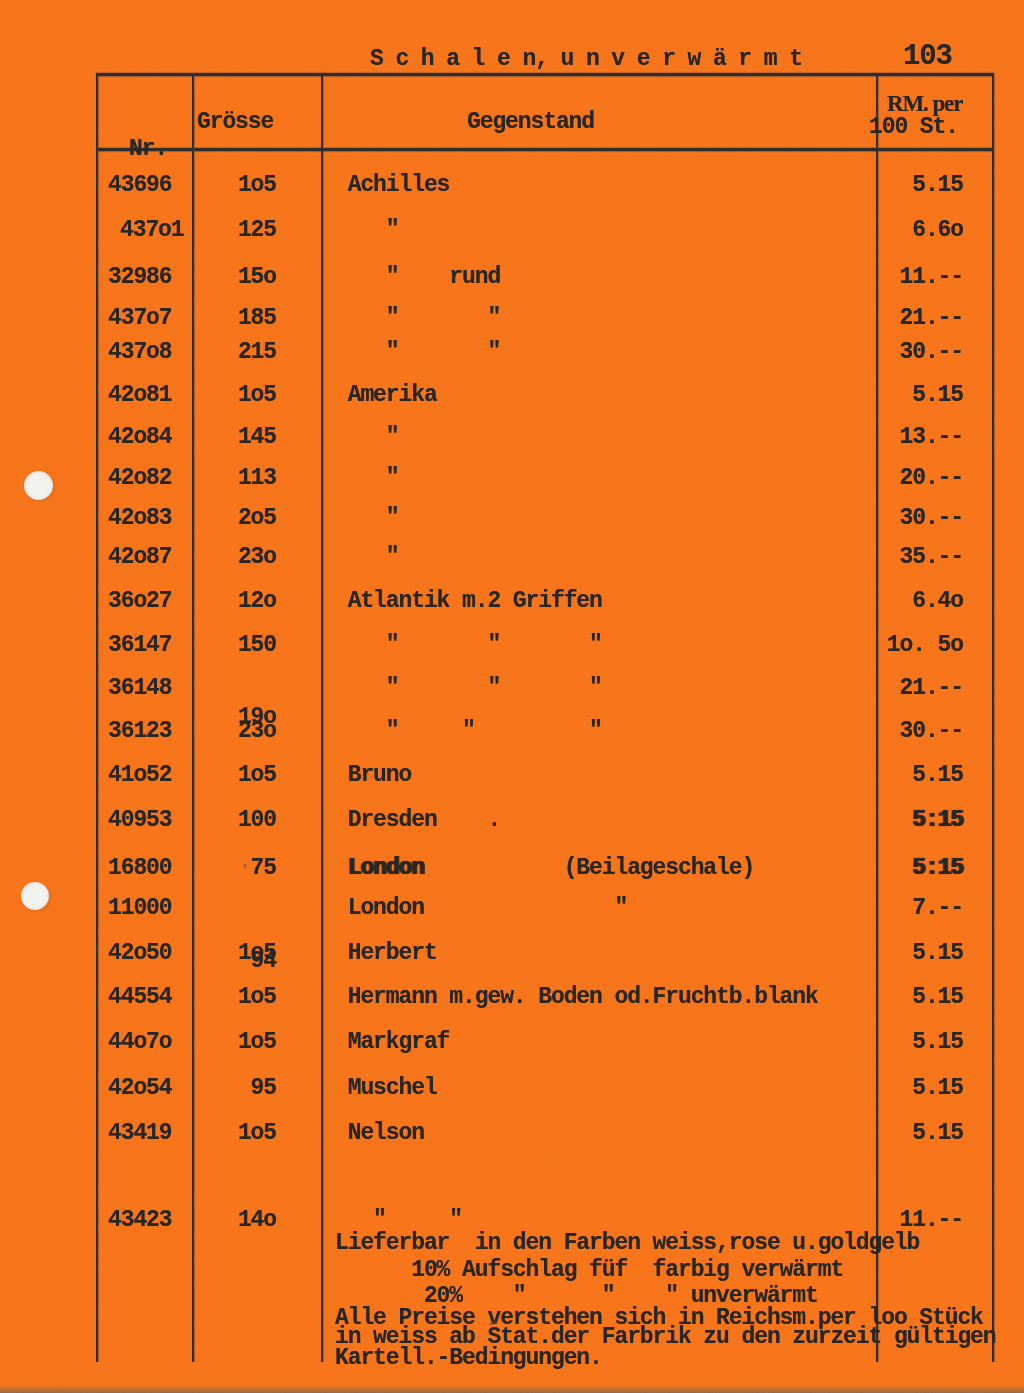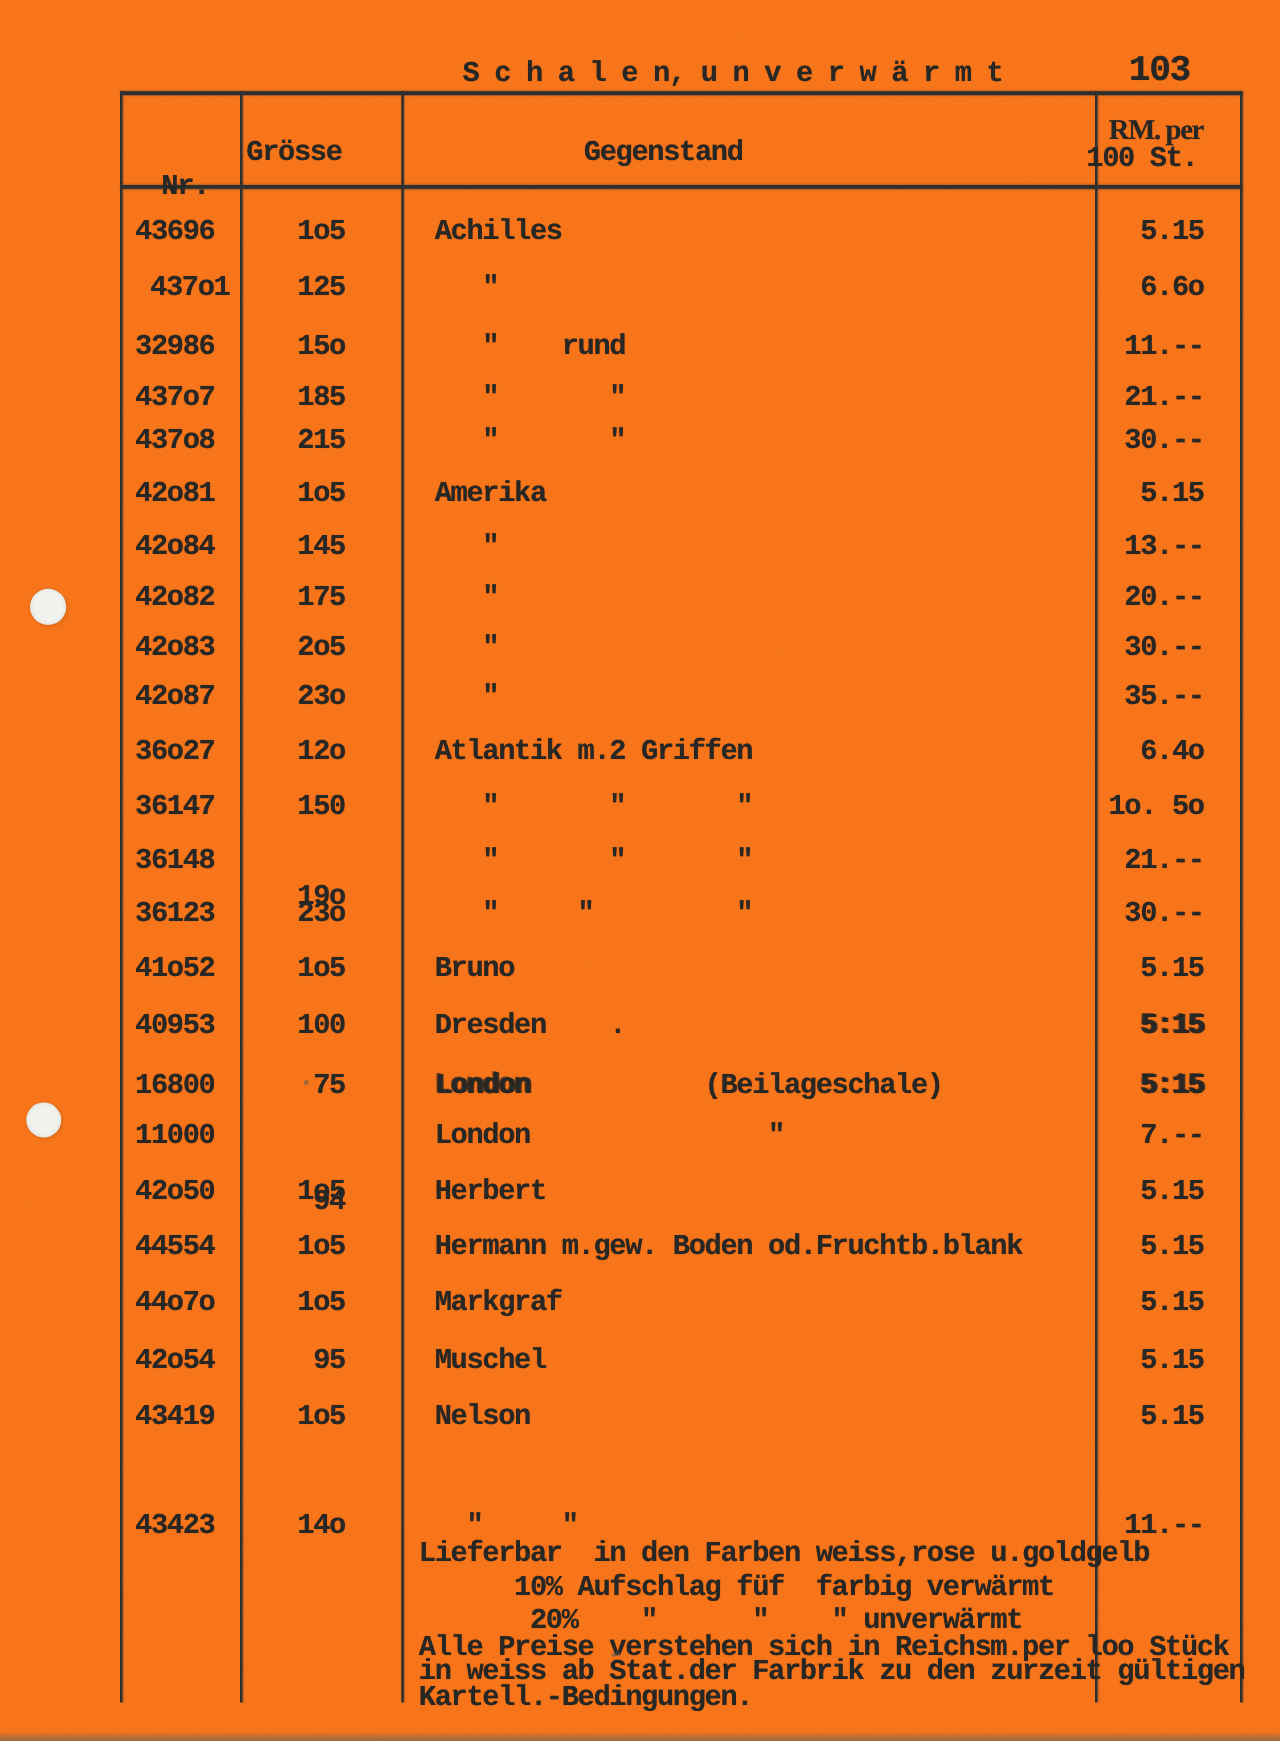--- a/index.html
+++ b/index.html
@@ -103,21 +103,21 @@
         <div class="mono" style="left:860px;top:382px;width:103px;text-align:right;">5.15</div>
       </div>
       <div>
         <div class="mono" style="left:108px;top:424px">42o84</div>
         <div class="mono" style="left:203px;top:424px;width:73px;text-align:right;">145</div>
         <div class="mono" style="left:335px;top:424px">    "</div>
         <div class="mono" style="left:860px;top:424px;width:103px;text-align:right;">13.--</div>
       </div>
       <div>
         <div class="mono" style="left:108px;top:465px">42o82</div>
-        <div class="mono" style="left:203px;top:465px;width:73px;text-align:right;">175</div>
+        <div class="mono" style="left:203px;top:465px;width:73px;text-align:right;">113</div>
         <div class="mono" style="left:335px;top:465px">    "</div>
         <div class="mono" style="left:860px;top:465px;width:103px;text-align:right;">20.--</div>
       </div>
       <div>
         <div class="mono" style="left:108px;top:505px">42o83</div>
         <div class="mono" style="left:203px;top:505px;width:73px;text-align:right;">2o5</div>
         <div class="mono" style="left:335px;top:505px">    "</div>
         <div class="mono" style="left:860px;top:505px;width:103px;text-align:right;">30.--</div>
       </div>
       <div>

